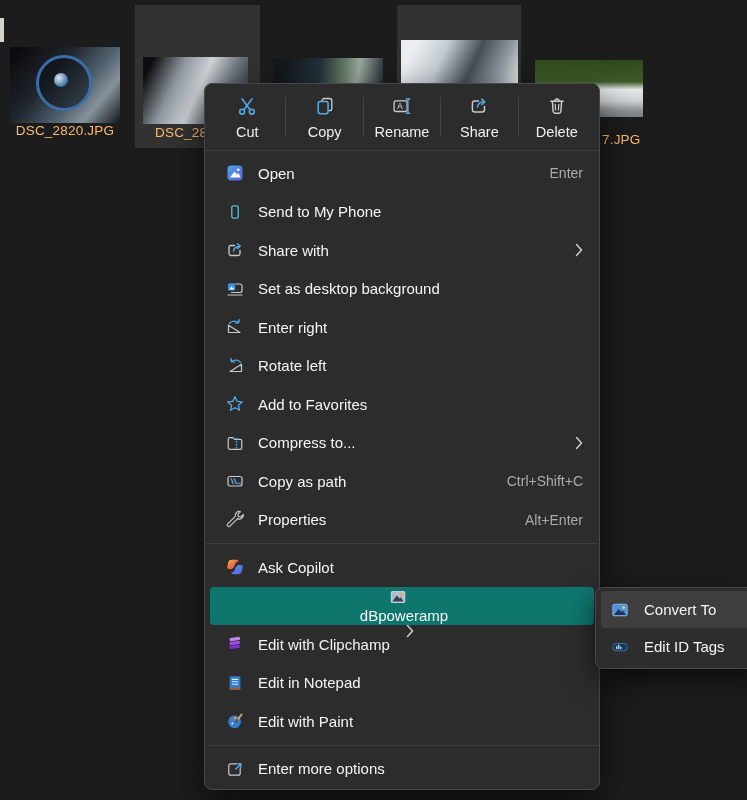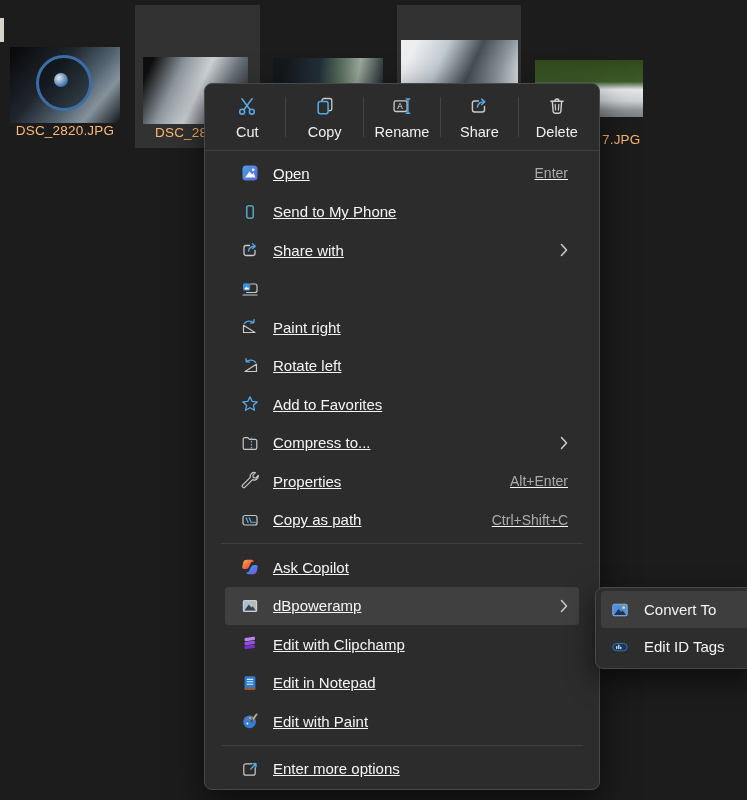--- a/index.html
+++ b/index.html
@@ -28,24 +28,24 @@
   .ctx{
     position:absolute;left:204px;top:83px;width:396px;height:707px;box-sizing:border-box;
     background:#2c2c2c;border:1px solid #484848;border-radius:8px;
     box-shadow:0 14px 36px rgba(0,0,0,.6);z-index:10;
   }
   .cmdbar{height:66px;display:flex;align-items:stretch;padding:0 4px;}
   .tbtn{flex:1;display:flex;flex-direction:column;align-items:center;justify-content:center;
     gap:4px;font-size:14.5px;color:#f0f0f0;border-radius:6px;cursor:default;}
   .tb-sep{width:1px;background:#444;margin:13px 0;}
   .mdivider{height:1px;background:#3f3f3f;}
-  .mlist{padding:3px 15px;text-decoration:underline;}
+  .mlist{padding:3px 0;}
   .mrow{height:38.5px;margin:0 5px;padding:0 11px 0 15px;display:flex;align-items:center;
     border-radius:4px;cursor:default;}
-  .mrow.hl{background:#404040;}
+  .mrow.hl{background:#0f766e;flex-direction:column;}
   .mrow .ic{width:20px;height:20px;margin-right:13px;flex:none;display:flex;}
   .mrow .lbl{flex:1;font-size:15px;color:#f5f5f5;white-space:nowrap;}
   .mrow .sc{font-size:14px;color:#ababab;margin-left:12px;white-space:nowrap;}
   .mrow .chev{margin-left:12px;display:flex;}
   .msep{height:1px;background:#3f3f3f;margin:4px 1px;}
 
   
   .submenu{
     position:absolute;left:595px;top:587px;width:162px;height:82px;box-sizing:border-box;
     background:#2d2d2d;border:1px solid #484848;border-radius:8px;padding:3px 0;
@@ -191,31 +191,32 @@
 
     <div class="mrow">
       <span class="ic">
         <svg width="20" height="20" viewBox="0 0 20 20">
           <path d="M10.5 5 H15 a2 2 0 0 1 2 2 v4.5 a2 2 0 0 1 -2 2 H6.5" fill="none" stroke="#c9c9c9" stroke-width="1.2" stroke-linecap="round"></path>
           <path d="M3 16 h14" stroke="#c9c9c9" stroke-width="1.2" stroke-linecap="round"></path>
           <rect x="3" y="4.2" width="7.2" height="7.2" rx="1.5" fill="#3f8fd6"></rect>
           <polygon points="4.2,10.4 6.3,7.5 7.6,9.1 8.3,8.3 9,10.4" fill="#ffffff"></polygon>
         </svg>
       </span>
+      <span class="lbl">Set as desktop background</span>
     </div>
 
     <div class="mrow">
       <span class="ic">
         <svg width="20" height="20" viewBox="0 0 20 20">
           <polygon points="3.5,15.5 15,15.5 3.5,8.2" fill="none" stroke="#c9c9c9" stroke-width="1.2" stroke-linejoin="round"></polygon>
           <path d="M4.5 6.4 C6.5 3.6 11 3.4 13.6 5.6" fill="none" stroke="#55a9e8" stroke-width="1.4" stroke-linecap="round"></path>
           <path d="M13.6 5.6 l0.5 -2.8 M13.6 5.6 l-2.9 0.5" stroke="#55a9e8" stroke-width="1.4" stroke-linecap="round" fill="none"></path>
         </svg>
       </span>
-      <span class="lbl">Paint right</span>
+      <span class="lbl">Enter right</span>
     </div>
 
     <div class="mrow">
       <span class="ic">
         <svg width="20" height="20" viewBox="0 0 20 20">
           <polygon points="16.5,15.5 5,15.5 16.5,8.2" fill="none" stroke="#c9c9c9" stroke-width="1.2" stroke-linejoin="round"></polygon>
           <path d="M15.5 6.4 C13.5 3.6 9 3.4 6.4 5.6" fill="none" stroke="#55a9e8" stroke-width="1.4" stroke-linecap="round"></path>
           <path d="M6.4 5.6 l-0.5 -2.8 M6.4 5.6 l2.9 0.5" stroke="#55a9e8" stroke-width="1.4" stroke-linecap="round" fill="none"></path>
         </svg>
       </span>
@@ -242,38 +243,38 @@
       <span class="chev">
         <svg width="8" height="14" viewBox="0 0 8 14">
             <path d="M1.5 1.5 L6.5 7 L1.5 12.5" fill="none" stroke="#cdcdcd" stroke-width="1.5" stroke-linecap="round" stroke-linejoin="round"></path>
           </svg>
       </span>
     </div>
 
     <div class="mrow">
       <span class="ic">
         <svg width="20" height="20" viewBox="0 0 20 20">
-          <path d="M12.6 8.6 L5 16.2 a1.6 1.6 0 0 1 -2.3 -2.3 L10.3 6.3 a4 4 0 0 1 5.2 -4.6 L13 4.2 l0.3 2.5 2.5 0.3 2.5 -2.5 a4 4 0 0 1 -5.7 4.1 Z" fill="none" stroke="#c9c9c9" stroke-width="1.2" stroke-linejoin="round"></path>
-        </svg>
-      </span>
-      <span class="lbl">Properties</span>
-      <span class="sc">Alt+Enter</span>
-    </div>
-
-    <div class="mrow">
-      <span class="ic">
-        <svg width="20" height="20" viewBox="0 0 20 20">
           <rect x="3" y="5.5" width="14" height="9.5" rx="2" fill="none" stroke="#c9c9c9" stroke-width="1.2"></rect>
           <path d="M6.2 7.8 l1.9 4.6 M9.3 7.8 l1.9 4.6" stroke="#55a9e8" stroke-width="1.3" stroke-linecap="round" fill="none"></path>
           <circle cx="13" cy="12.4" r="0.8" fill="#55a9e8"></circle>
             <circle cx="15" cy="12.4" r="0.8" fill="#55a9e8"></circle>
         </svg>
       </span>
       <span class="lbl">Copy as path</span>
       <span class="sc">Ctrl+Shift+C</span>
+    </div>
+
+    <div class="mrow">
+      <span class="ic">
+        <svg width="20" height="20" viewBox="0 0 20 20">
+          <path d="M12.6 8.6 L5 16.2 a1.6 1.6 0 0 1 -2.3 -2.3 L10.3 6.3 a4 4 0 0 1 5.2 -4.6 L13 4.2 l0.3 2.5 2.5 0.3 2.5 -2.5 a4 4 0 0 1 -5.7 4.1 Z" fill="none" stroke="#c9c9c9" stroke-width="1.2" stroke-linejoin="round"></path>
+        </svg>
+      </span>
+      <span class="lbl">Properties</span>
+      <span class="sc">Alt+Enter</span>
     </div>
 
     <div class="msep"></div>
 
     <div class="mrow">
       <span class="ic">
         <svg width="20" height="20" viewBox="0 0 20 20">
           <defs>
             <linearGradient id="gcpa" x1="0" y1="0" x2="1" y2="1">
               <stop offset="0" stop-color="#f8c03f"></stop>

